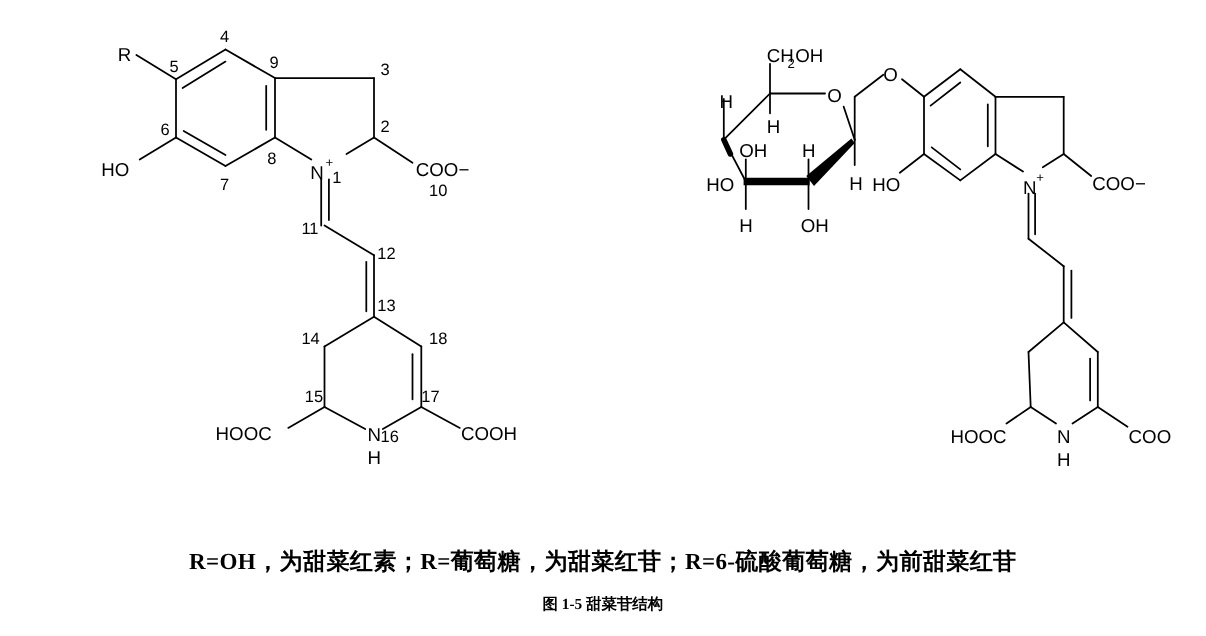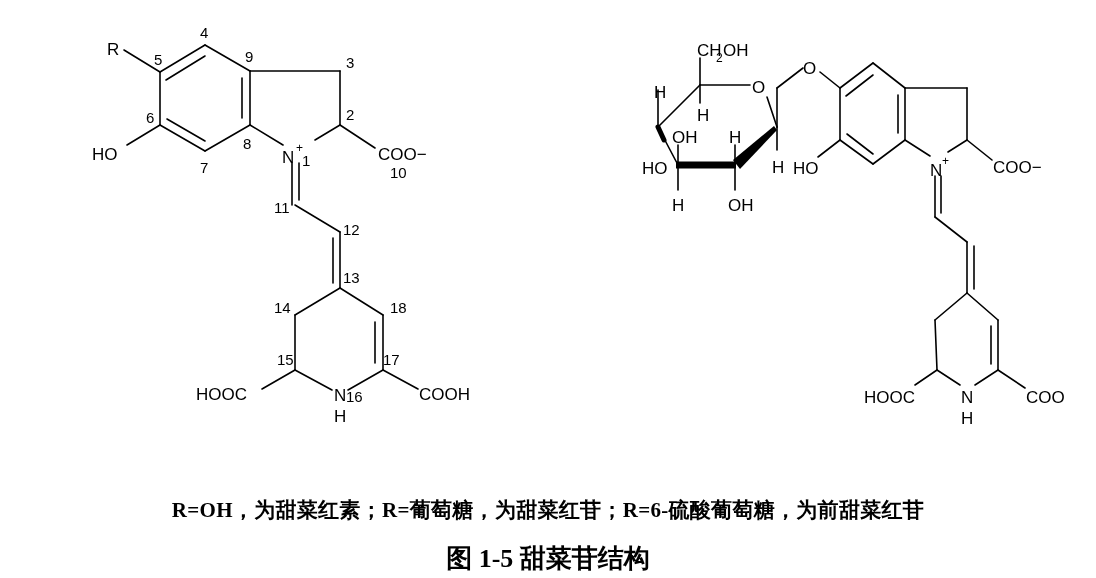--- a/index.html
+++ b/index.html
@@ -7,21 +7,21 @@
   #figure { position: absolute; left: 0; top: 0; width: 1096px; height: 578px; }
   svg text.atom { font-family: "Liberation Sans", sans-serif; font-size: 17px; fill: #000; }
   svg text.num { font-family: "Liberation Sans", sans-serif; font-size: 15px; fill: #000; }
   svg text.sub { font-family: "Liberation Sans", sans-serif; font-size: 12px; fill: #000; }
   svg line { stroke: #000; stroke-width: 1.6; stroke-linecap: round; }
   .caption-line {
     position: absolute; left: 0; width: 1096px; text-align: center;
     font-family: "Liberation Serif", "DejaVu Serif", serif; color: #000;
   }
   #note { top: 496px; font-size: 21px; font-weight: bold; letter-spacing: 0.3px; }
-  #title { top: 541px; font-size: 26px; font-weight: bold; }
+  #title { top: 541px; font-size: 14px; font-weight: bold; }
 </style>
 </head>
 <body>
 
 <div id="figure">
 <svg width="1096" height="578" viewBox="0 0 1096 578" xmlns="http://www.w3.org/2000/svg">
 
   <g>
 
     <line x1="160" y1="72" x2="205" y2="45"></line>

